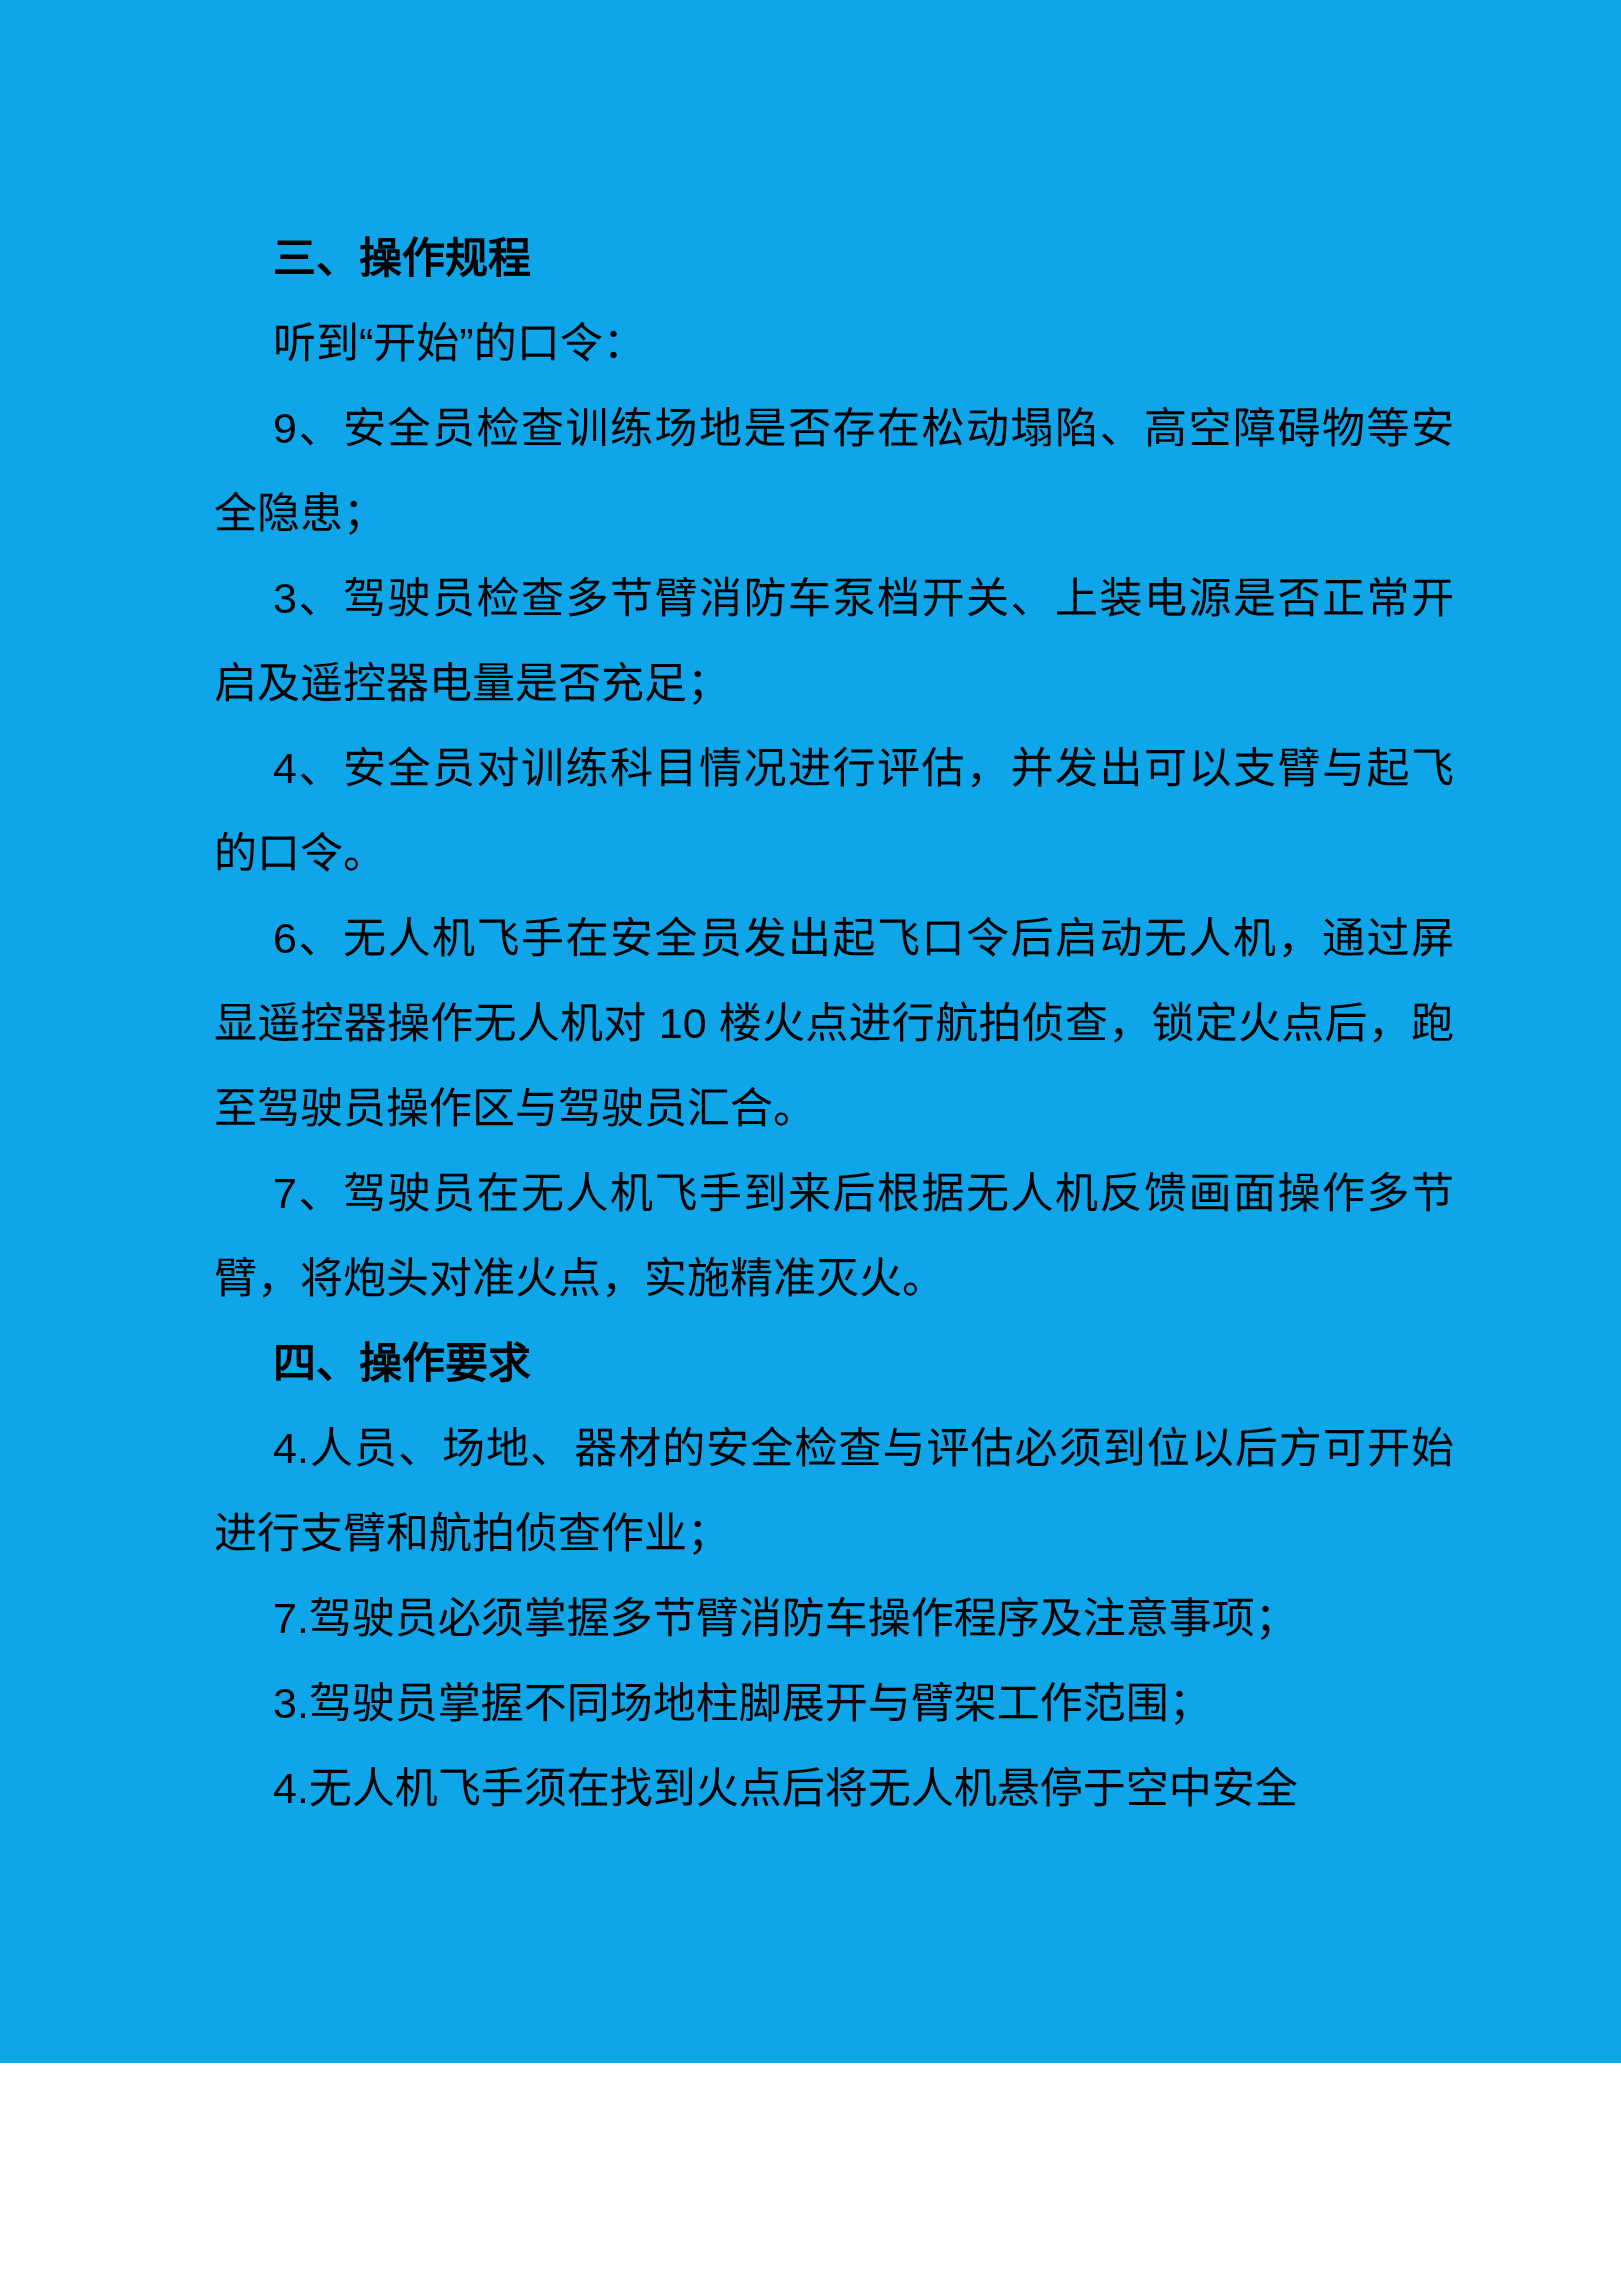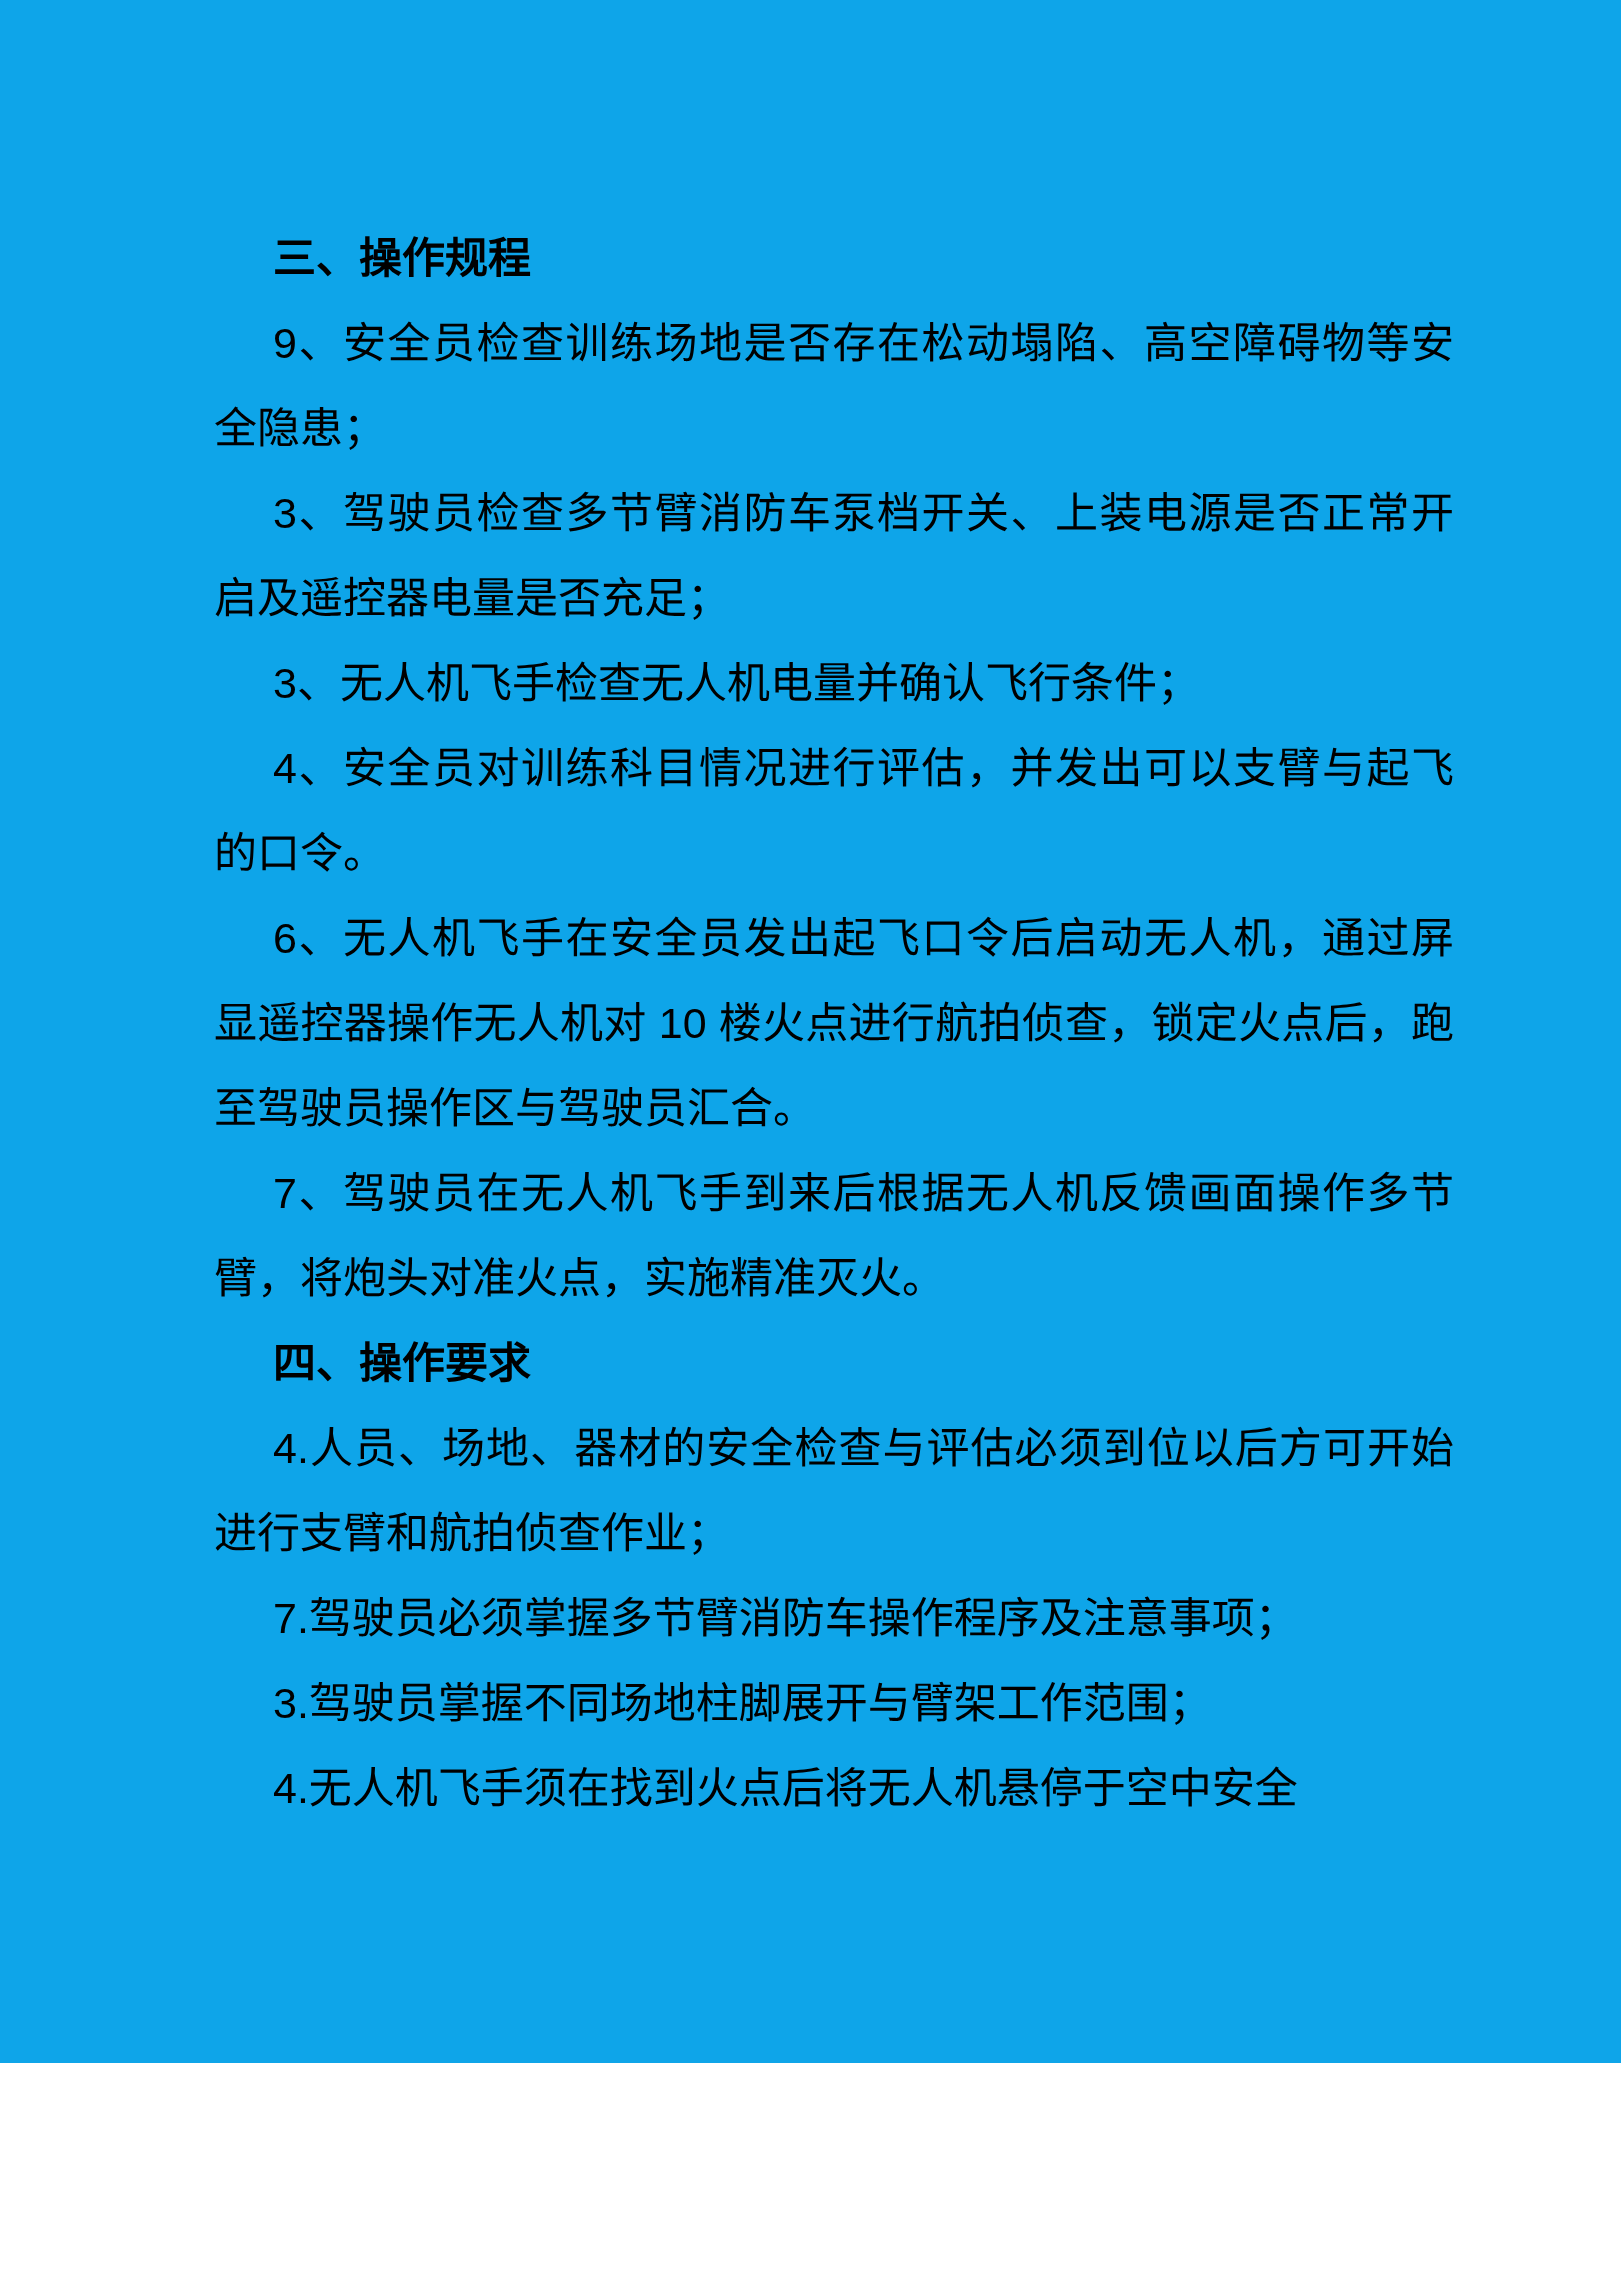--- a/index.html
+++ b/index.html
@@ -36,26 +36,26 @@
   }
 </style>
 </head>
 <body>
 
 <div class="page">
   <div class="content">
 
     <p class="heading">三、操作规程</p>
 
+    <p>听到“开始”的口令：</p>
 
     <p>9、安全员检查训练场地是否存在松动塌陷、高空障碍物等安全隐患；</p>
 
     <p>3、驾驶员检查多节臂消防车泵档开关、上装电源是否正常开启及遥控器电量是否充足；</p>
 
-    <p>3、无人机飞手检查无人机电量并确认飞行条件；</p>
 
     <p>4、安全员对训练科目情况进行评估，并发出可以支臂与起飞的口令。</p>
 
 
     <p>6、无人机飞手在安全员发出起飞口令后启动无人机，通过屏显遥控器操作无人机对 10 楼火点进行航拍侦查，锁定火点后，跑至驾驶员操作区与驾驶员汇合。</p>
 
     <p>7、驾驶员在无人机飞手到来后根据无人机反馈画面操作多节臂，将炮头对准火点，实施精准灭火。</p>
 
     <p class="heading">四、操作要求</p>
 

